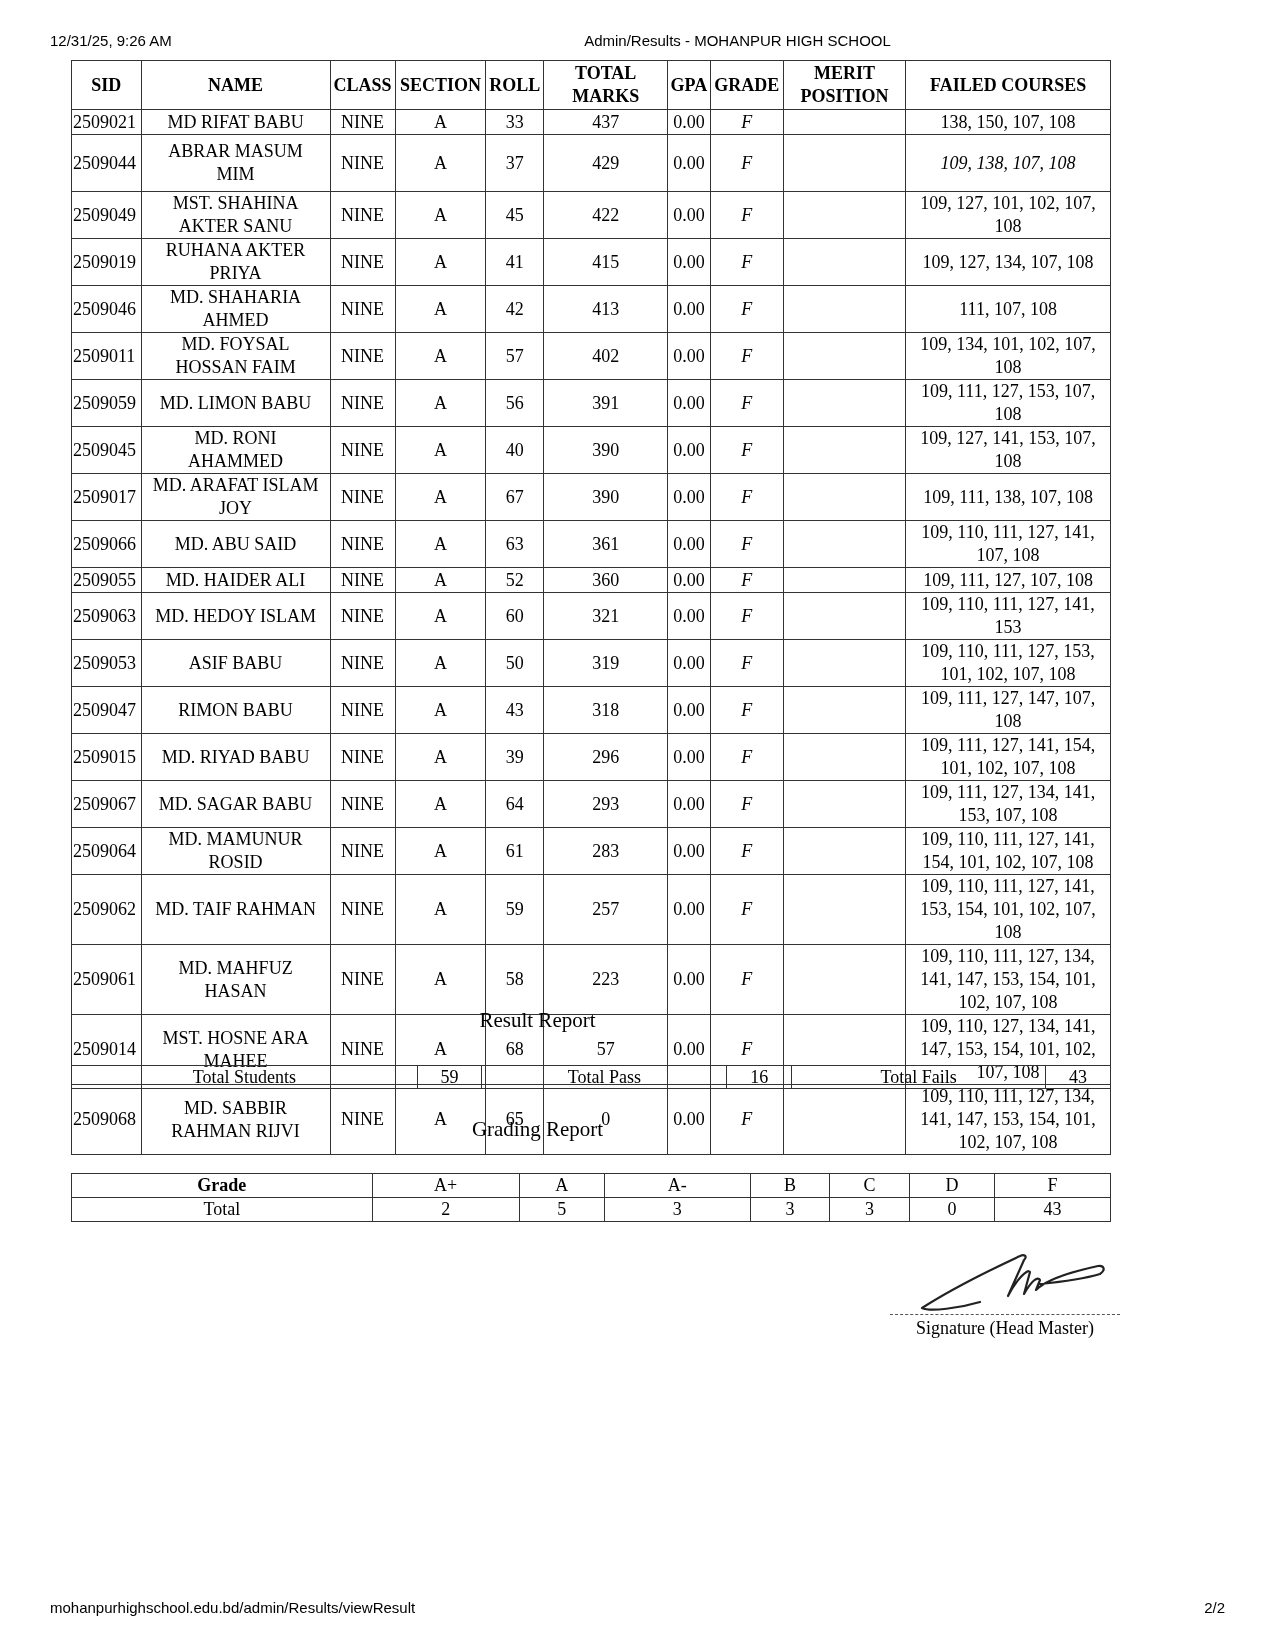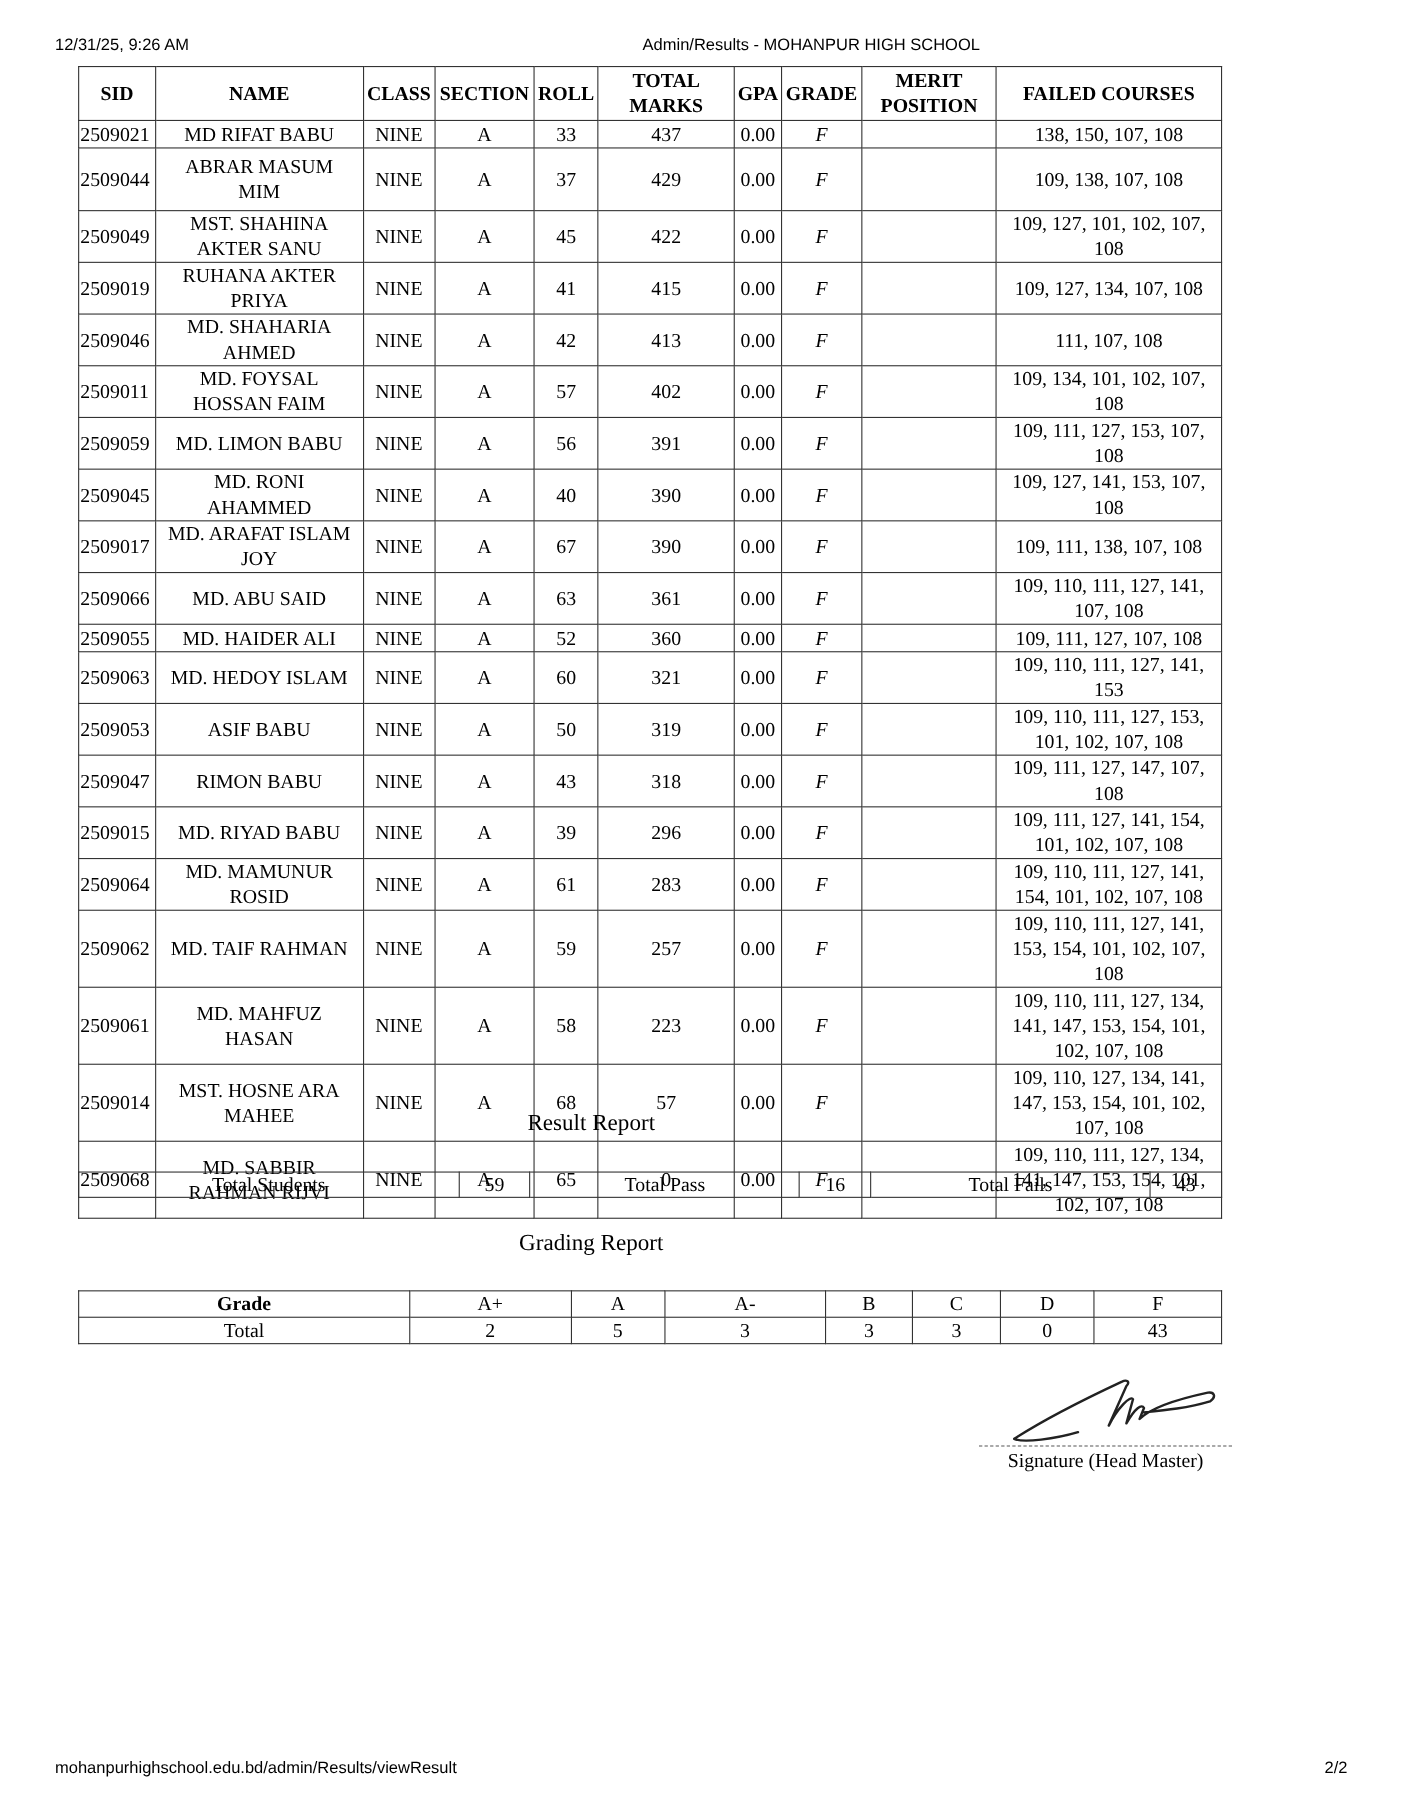--- a/index.html
+++ b/index.html
@@ -79,21 +79,21 @@
       <tr>
         <td class="sid">2509044</td>
         <td style="padding: 0px 6px;">ABRAR MASUM MIM</td>
         <td>NINE</td>
         <td>A</td>
         <td>37</td>
         <td>429</td>
         <td>0.00</td>
         <td class="grade">F</td>
         <td></td>
-        <td style="padding: 16px 12px;">109, 138, 107, 108</td>
+        <td style="padding: 16px 12px; font-style: italic;">109, 138, 107, 108</td>
       </tr>
       <tr>
         <td class="sid">2509049</td>
         <td style="padding: 0px 6px;">MST. SHAHINA AKTER SANU</td>
         <td>NINE</td>
         <td>A</td>
         <td>45</td>
         <td>422</td>
         <td>0.00</td>
         <td class="grade">F</td>
@@ -236,20 +236,32 @@
         <td class="sid">2509015</td>
         <td style="padding: 0px 6px;">MD. RIYAD BABU</td>
         <td>NINE</td>
         <td>A</td>
         <td>39</td>
         <td>296</td>
         <td>0.00</td>
         <td class="grade">F</td>
         <td></td>
         <td style="padding: 0px 12px;">109, 111, 127, 141, 154, 101, 102, 107, 108</td>
+      </tr>
+      <tr>
+        <td class="sid">2509067</td>
+        <td style="padding: 0px 6px;">MD. SAGAR BABU</td>
+        <td>NINE</td>
+        <td>A</td>
+        <td>64</td>
+        <td>293</td>
+        <td>0.00</td>
+        <td class="grade">F</td>
+        <td></td>
+        <td style="padding: 0px 12px;">109, 111, 127, 134, 141, 153, 107, 108</td>
       </tr>
       <tr>
         <td class="sid">2509064</td>
         <td style="padding: 0px 6px;">MD. MAMUNUR ROSID</td>
         <td>NINE</td>
         <td>A</td>
         <td>61</td>
         <td>283</td>
         <td>0.00</td>
         <td class="grade">F</td>

